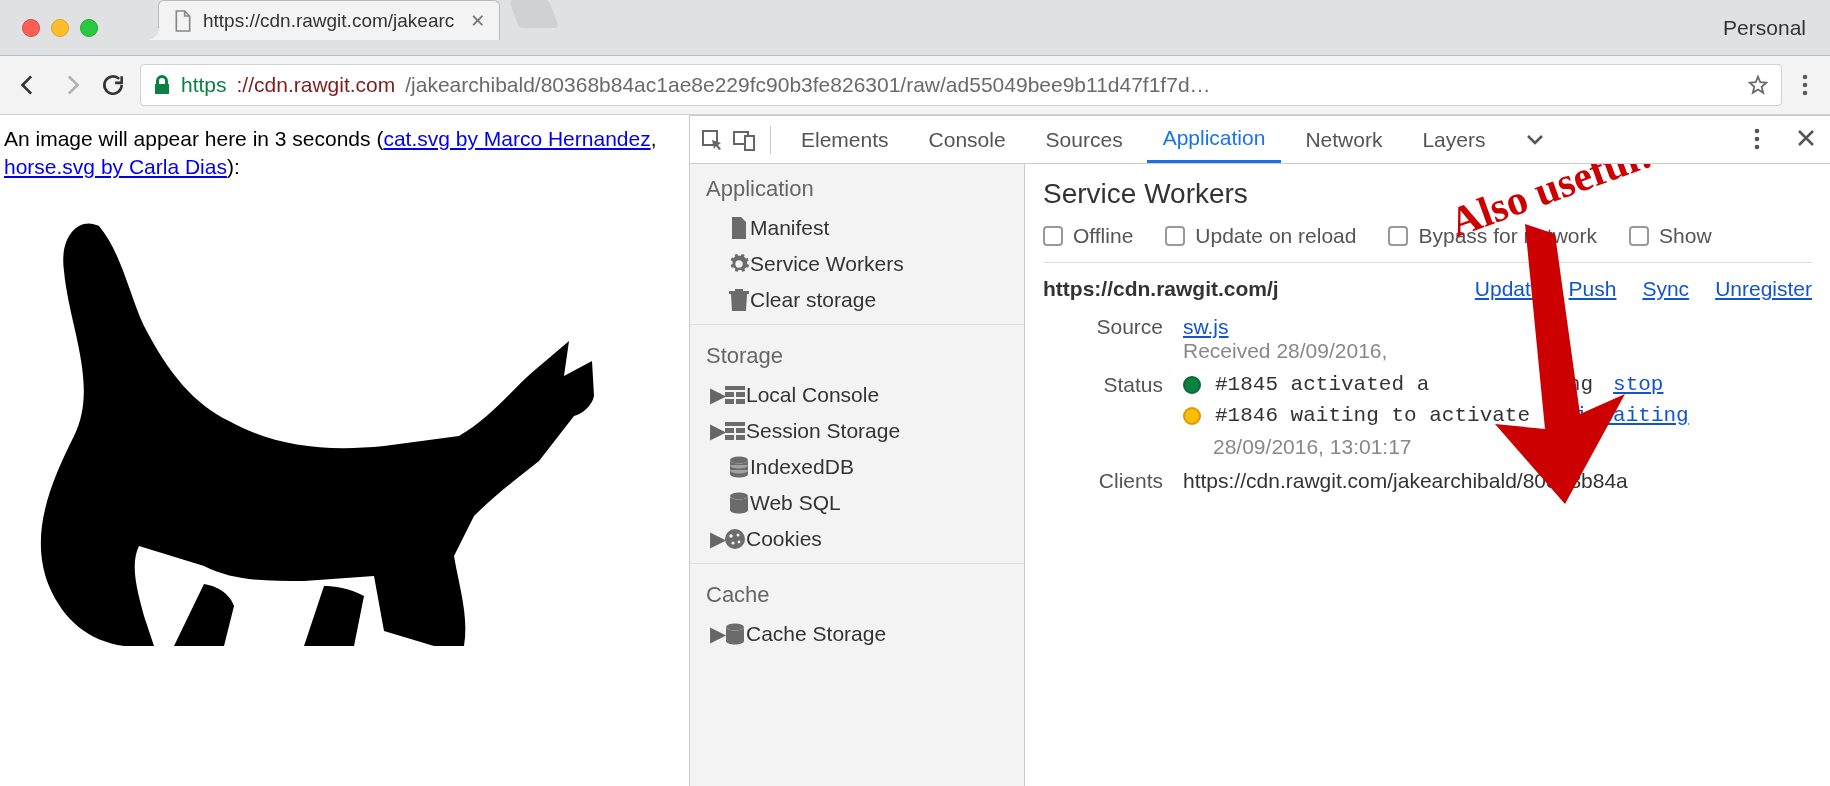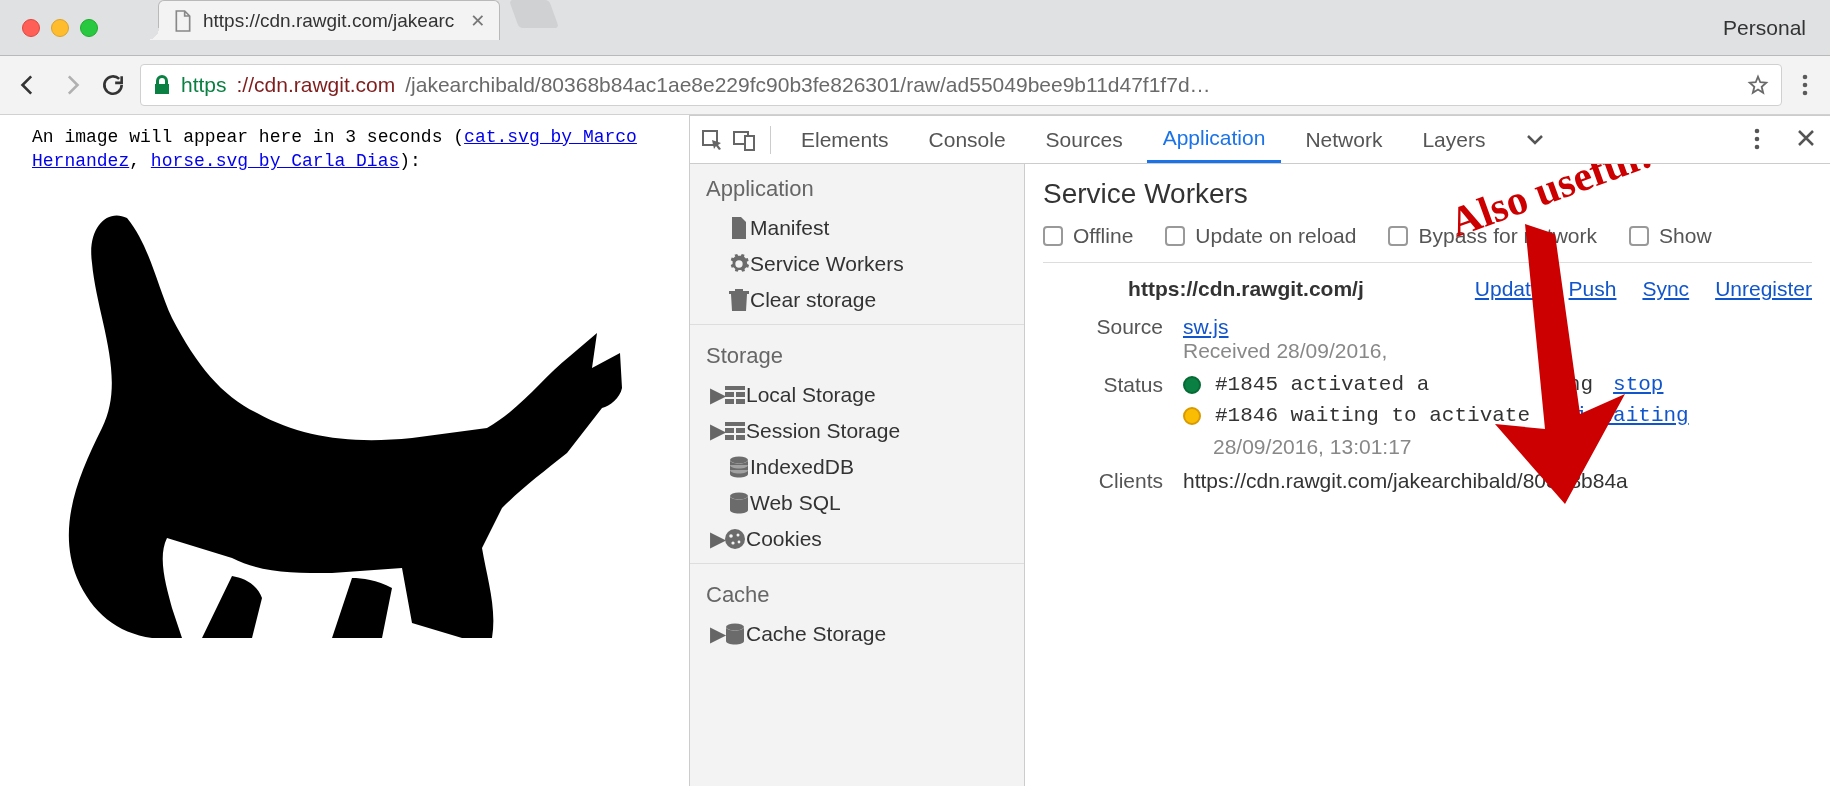--- a/index.html
+++ b/index.html
@@ -26,21 +26,21 @@
   .omnibox { flex: 1; height: 42px; background: #fff; border: 1px solid #d0d0d0; border-radius: 4px; display: flex; align-items: center; padding: 0 12px; font-size: 21px; color: #333; gap: 10px; overflow: hidden;}
   .lock { color: #0b8043; }
   .url-secure { color: #0b8043; font-weight: 500; }
   .url-rest { color: #6a6a6a; white-space: nowrap; overflow: hidden; text-overflow: ellipsis; flex:1;}
   .omnibox .star { color: #6a6a6a; }
   .menu-dots { color: #5a5a5a; padding: 0 8px; cursor: pointer; }
 
   .content { display: flex; height: calc(786px - 115px); }
   
   
-  .page { width: 690px; border-right: 1px solid #ccc; padding: 10px 32px; font-family: Liberation Mono, monospace; font-size: 18px; line-height: 1.35; color: #000; }
+  .page { width: 690px; border-right: 1px solid #ccc; padding: 10px 4px; font-family: Liberation Sans, sans-serif; font-size: 21px; line-height: 1.35; color: #000; }
   .page a { color: #0000ee; text-decoration: underline; }
   .cat-svg { margin-top: 4px; }
 
   
   .devtools { flex: 1; display: flex; flex-direction: column; background: #fff; border-top: 1px solid #ccc;}
   .dt-tabs { height: 48px; border-bottom: 1px solid #ccc; display: flex; align-items: center; padding: 0 10px; gap: 8px; font-size: 21px; color: #333; }
   .dt-tabs .sep { width: 1px; height: 28px; background: #ccc; margin: 0 6px;}
   .dt-tab { padding: 0 16px; height: 100%; display: flex; align-items: center; cursor: pointer; color: #555;}
   .dt-tab.active { color: #1a73e8; border-bottom: 3px solid #1a73e8; font-weight: 500; }
   .dt-icon { width: 24px; height: 24px; cursor:pointer; color:#666;}
@@ -55,21 +55,21 @@
   .app-sidebar .item .caret { width: 12px; color: #666; margin-left: -18px; margin-right: 2px;}
   .app-sidebar .item .ico { width: 22px; height: 22px; color: #6b6b6b; display:flex; align-items:center; justify-content:center;}
   .app-sidebar hr { border:none; border-top:1px solid #ddd; margin: 6px 0;}
 
   
   .sw-pane { flex: 1; padding: 14px 18px; font-size: 21px; color: #333; position: relative; overflow: hidden;}
   .sw-title { font-size: 28px; color: #333; margin-bottom: 14px;}
   .sw-checks { display: flex; gap: 32px; align-items: center; border-bottom: 1px solid #ddd; padding-bottom: 14px; margin-bottom: 14px; color:#555;}
   .sw-checks label { display: flex; align-items: center; gap: 10px; cursor:pointer;}
   .chk { width: 20px; height: 20px; border: 2px solid #999; border-radius: 4px; }
-  .sw-origin-row { display:flex; align-items:center; gap: 26px; margin-bottom: 14px; text-align: center;}
+  .sw-origin-row { display:flex; align-items:center; gap: 26px; margin-bottom: 14px;}
   .sw-origin { font-weight: bold; flex:1; white-space:nowrap; overflow:hidden; text-overflow:ellipsis;}
   .sw-link { color: #1155cc; text-decoration: underline; cursor:pointer;}
   .sw-table { display: grid; grid-template-columns: 120px 1fr; row-gap: 10px; column-gap: 20px; align-items: start; }
   .sw-table .label { text-align: right; color: #555;}
   .status-dot { display:inline-block; width:18px; height:18px; border-radius:50%; vertical-align:middle; margin-right:8px;}
   .dot-green { background:#0b8043; border: 2px solid #066a35;}
   .dot-orange { background:#fbbc04; border: 2px solid #d99a00;}
   .muted { color: #888; }
   .sw-status-block { display:flex; flex-direction:column; gap: 8px;}
   .sw-status-line { display:flex; align-items:center; gap: 6px; font-family: Liberation Mono, monospace;}
@@ -229,21 +229,21 @@
         </div>
         <hr>
         <div class="section-title">Storage</div>
         <div class="item">
           <span class="caret">▶</span>
           <span class="ico">
               <svg width="20" height="18" viewBox="0 0 20 18">
                 <path fill="#6b6b6b" d="M0 0h20v4H0zM0 6h9v5H0zm11 0h9v5h-9zM0 13h9v5H0zm11 0h9v5h-9z"></path>
               </svg>
             </span>
-          <span>Local Storage</span>
+          <span>Local Console</span>
         </div>
         <div class="item">
           <span class="caret">▶</span>
           <span class="ico">
               <svg width="20" height="18" viewBox="0 0 20 18">
                 <path fill="#6b6b6b" d="M0 0h20v4H0zM0 6h9v5H0zm11 0h9v5h-9zM0 13h9v5H0zm11 0h9v5h-9z"></path>
               </svg>
             </span>
           <span>Session Storage</span>
         </div>

